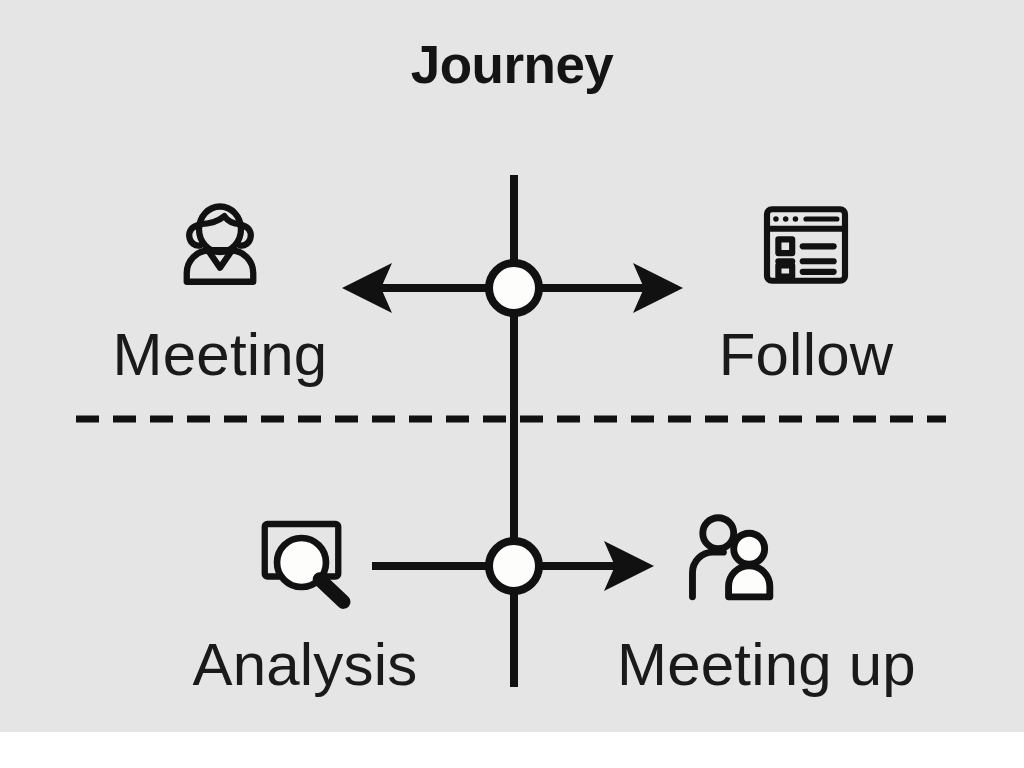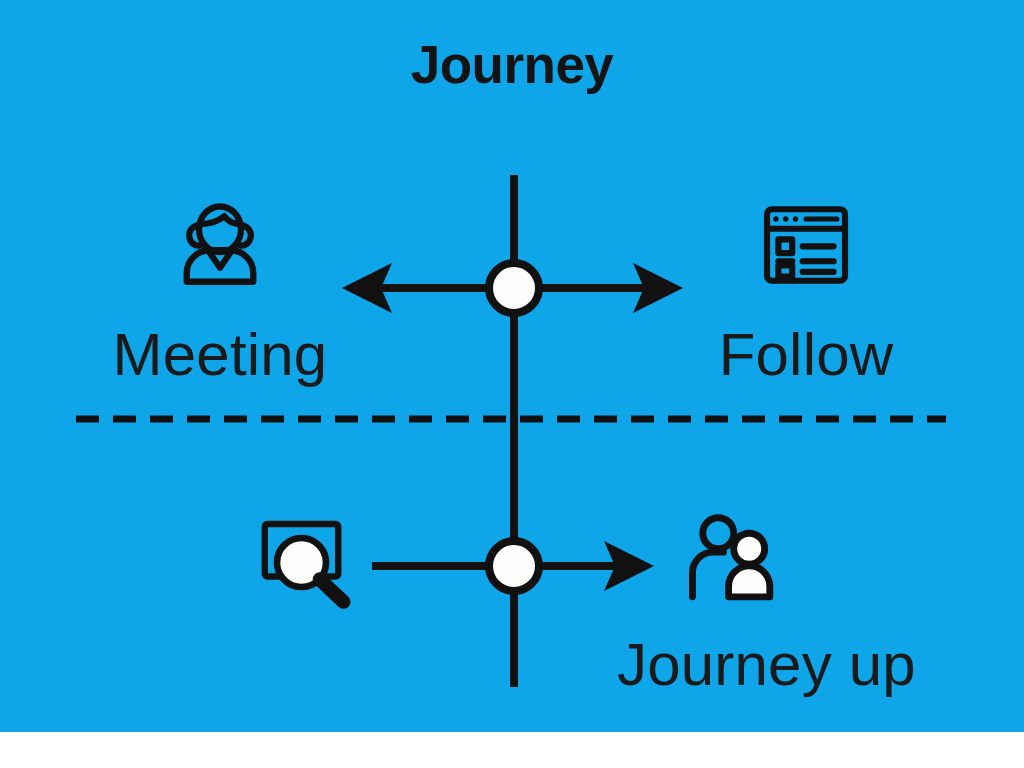--- a/index.html
+++ b/index.html
@@ -11,21 +11,21 @@
     width: 1024px;
     height: 768px;
     background: #ffffff;
     font-family: "Liberation Sans", sans-serif;
     overflow: hidden;
   }
   #canvas {
     position: relative;
     width: 1024px;
     height: 732px;
-    background: #0ea5e9;
+    background: #e5e5e5;
   }
   #diagram-svg {
     position: absolute;
     top: 0;
     left: 0;
     width: 1024px;
     height: 768px;
   }
   .title {
     position: absolute;
@@ -149,31 +149,32 @@
     <div class="node-icon">
       <svg width="112" height="112" viewBox="0 0 64 64" fill="none" stroke="#111111" stroke-width="3.6" stroke-linecap="round" stroke-linejoin="round">
 
         <rect x="9" y="12" width="42" height="30" rx="1.5"></rect>
 
         <circle cx="30" cy="34" r="14" fill="#fdfdfc" stroke="#111111" stroke-width="3.8"></circle>
 
         <path d="M40.4 43.6 L54 56.5" stroke-width="8" stroke-linecap="round"></path>
       </svg>
     </div>
+    <div class="node-label">Analysis</div>
   </div>
 
   <div class="node" id="node-followup">
     <div class="node-icon">
       <svg width="110" height="110" viewBox="0 0 64 64" fill="none" stroke="#111111" stroke-width="4" stroke-linecap="round" stroke-linejoin="round">
 
         <circle cx="24" cy="17" r="9"></circle>
 
         <path d="M9 54 V40 a12 12 0 0 1 12 -12 h6"></path>
 
         <circle cx="42" cy="26" r="9" fill="#fdfdfc"></circle>
 
         <path d="M30 54 V48 a12 12 0 0 1 12 -12 a12 12 0 0 1 12 12 v6 Z" fill="#fdfdfc"></path>
       </svg>
     </div>
-    <div class="node-label">Journey up</div>
+    <div class="node-label">Meeting up</div>
   </div>
 
 </div>
 
 </body></html>

